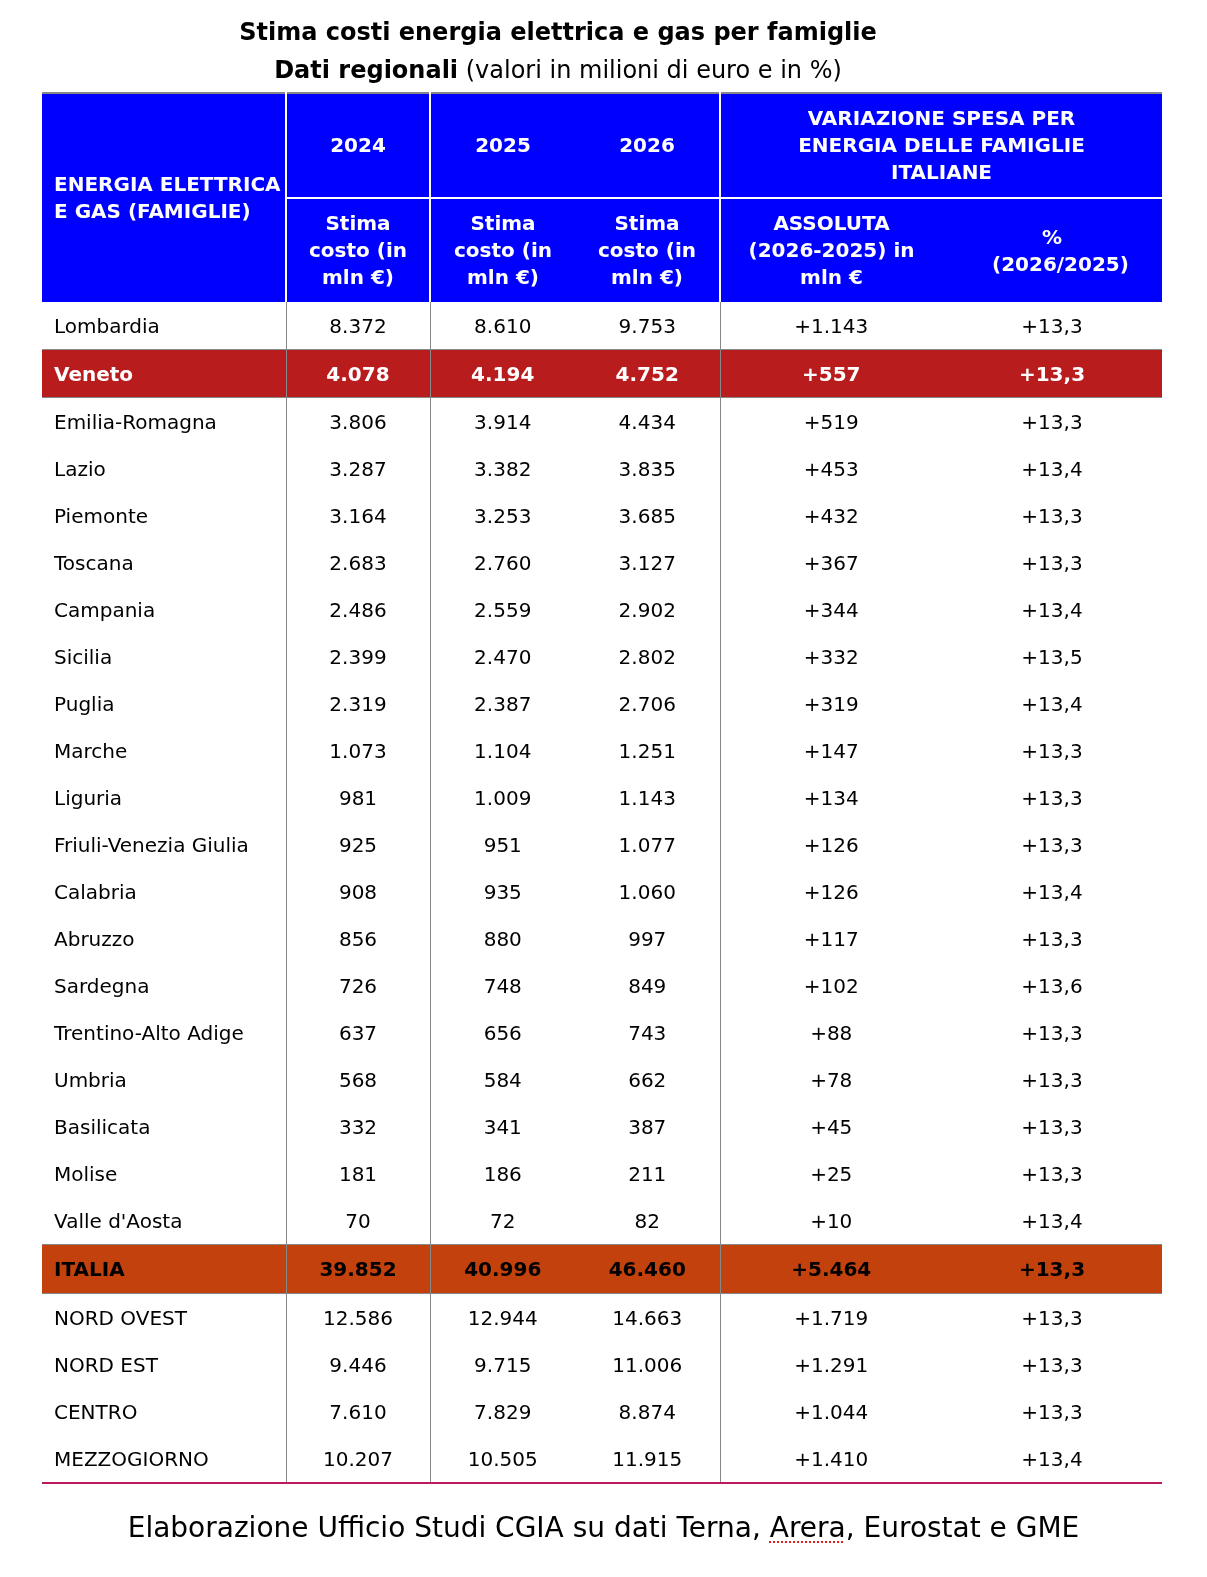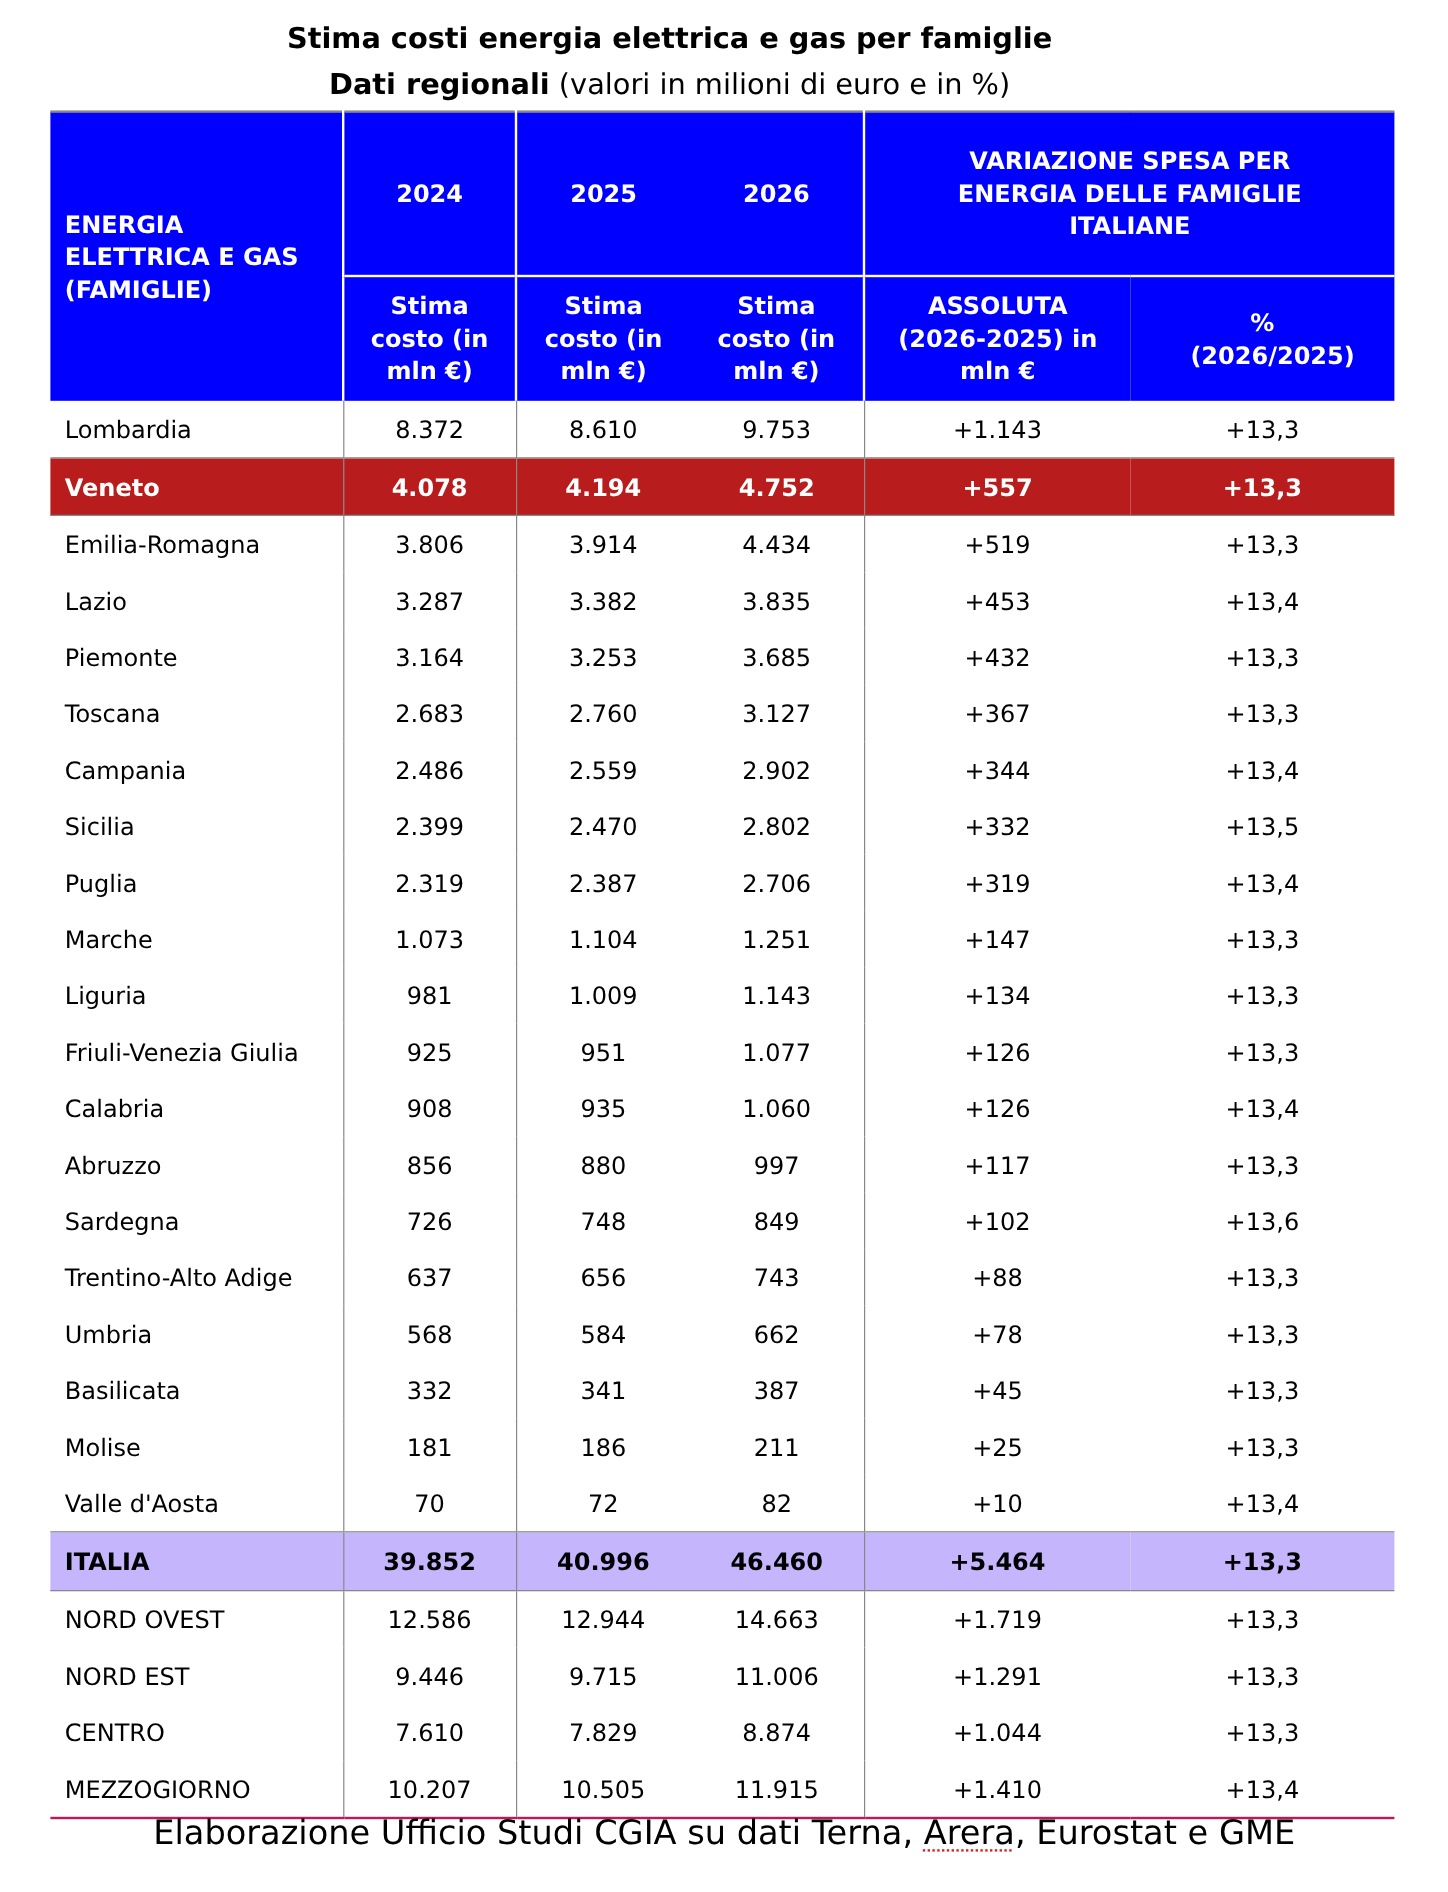--- a/index.html
+++ b/index.html
@@ -3,32 +3,32 @@
 <meta charset="utf-8">
 <style>
   html, body { margin: 0; padding: 0; background: #ffffff; }
   body { width: 1207px; height: 1577px; position: relative; font-family: "DejaVu Sans", sans-serif; color: #000; }
   .title { position: absolute; left: 0; width: 1116px; text-align: center; font-family: "DejaVu Sans", sans-serif; font-size: 24px; }
   .title1 { top: 18px; font-weight: bold; }
   .title2 { top: 56px; }
   .title2 .b { font-weight: bold; }
   table { position: absolute; left: 42px; top: 92px; width: 1120px; border-collapse: collapse; table-layout: fixed; }
   col.c0 { width: 244px; } col.c1 { width: 144px; } col.c2 { width: 145px; } col.c3 { width: 145px; } col.c4 { width: 222px; } col.c5 { width: 220px; }
-  th { background: #0000ff; color: #fff; font-weight: bold; font-size: 20px; line-height: 27px; text-align: center; vertical-align: middle; padding: 16px; }
+  th { background: #0000ff; color: #fff; font-weight: bold; font-size: 20px; line-height: 27px; text-align: center; vertical-align: middle; padding: 0; }
   th.left { text-align: left; padding-left: 12px; vertical-align: middle; margin-left: 37px; }
   thead tr.h1 th { height: 103px; }
   thead tr.h2 th { height: 103px; }
   th.bl { border-left: 2px solid #fff; text-align: center; }
   th.bt { border-top: 2px solid #fff; }
   thead { border-top: 2px solid #888; }
   td { font-size: 20px; height: 47px; text-align: center; vertical-align: middle; padding: 0; }
   td.name { text-align: left; padding-left: 12px; }
   td.vl { border-left: 1px solid #888; }
   tr.veneto td { background: #b91c1c; color: #fff; font-weight: bold; border-top: 1px solid #888; border-bottom: 1px solid #888; }
-  tr.italia td { background: #c4b5fd; color: #000; font-weight: bold; border-top: 1px solid #888; border-bottom: 1px solid #888; height: 48px; }
+  tr.italia td { background: #c2410c; color: #000; font-weight: bold; border-top: 1px solid #888; border-bottom: 1px solid #888; height: 48px; }
   tr.last td { border-bottom: 2px solid #be185d; }
   .footer { position: absolute; top: 1511px; left: 0; width: 1207px; text-align: center; font-size: 28px; }
   .squiggle { text-decoration: underline dotted #e02020; text-underline-offset: 4px; text-decoration-thickness: 2px; }
 </style>
 </head>
 <body>
 
 <div class="title title1">Stima costi energia elettrica e gas per famiglie</div>
 <div class="title title2"><span class="b">Dati regionali</span><span> (valori in milioni di euro e in %)</span></div>
 

